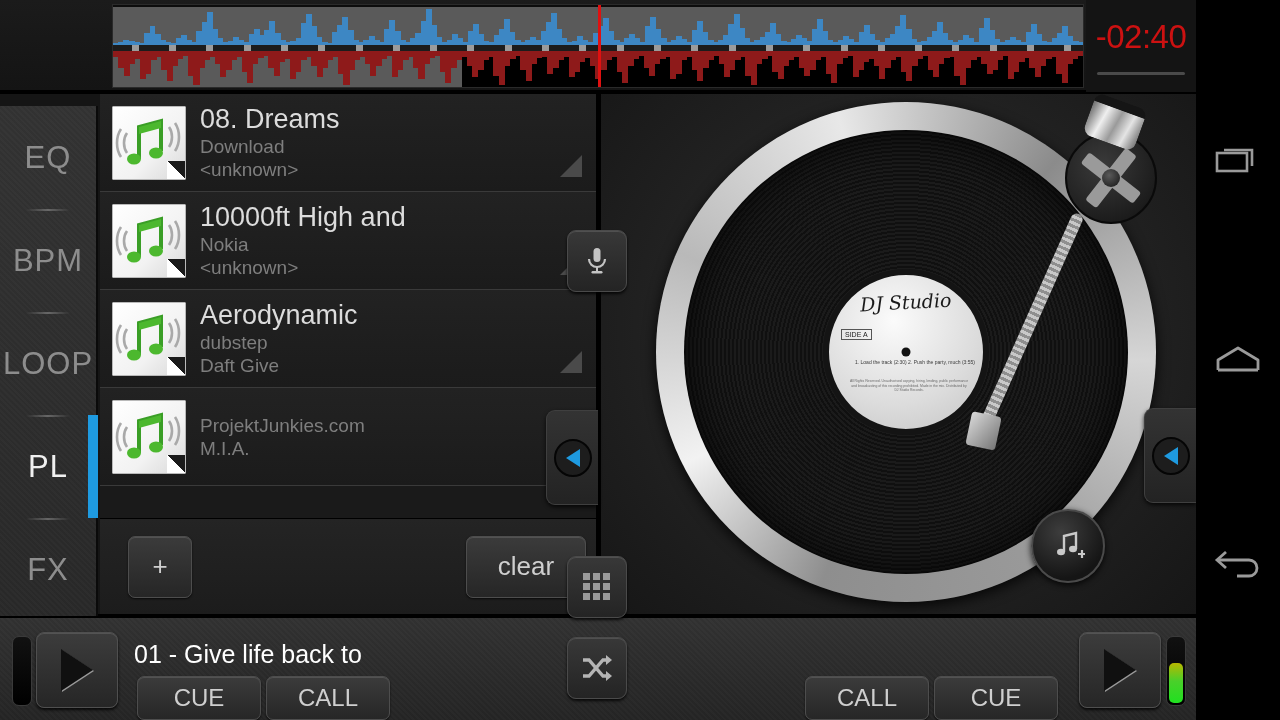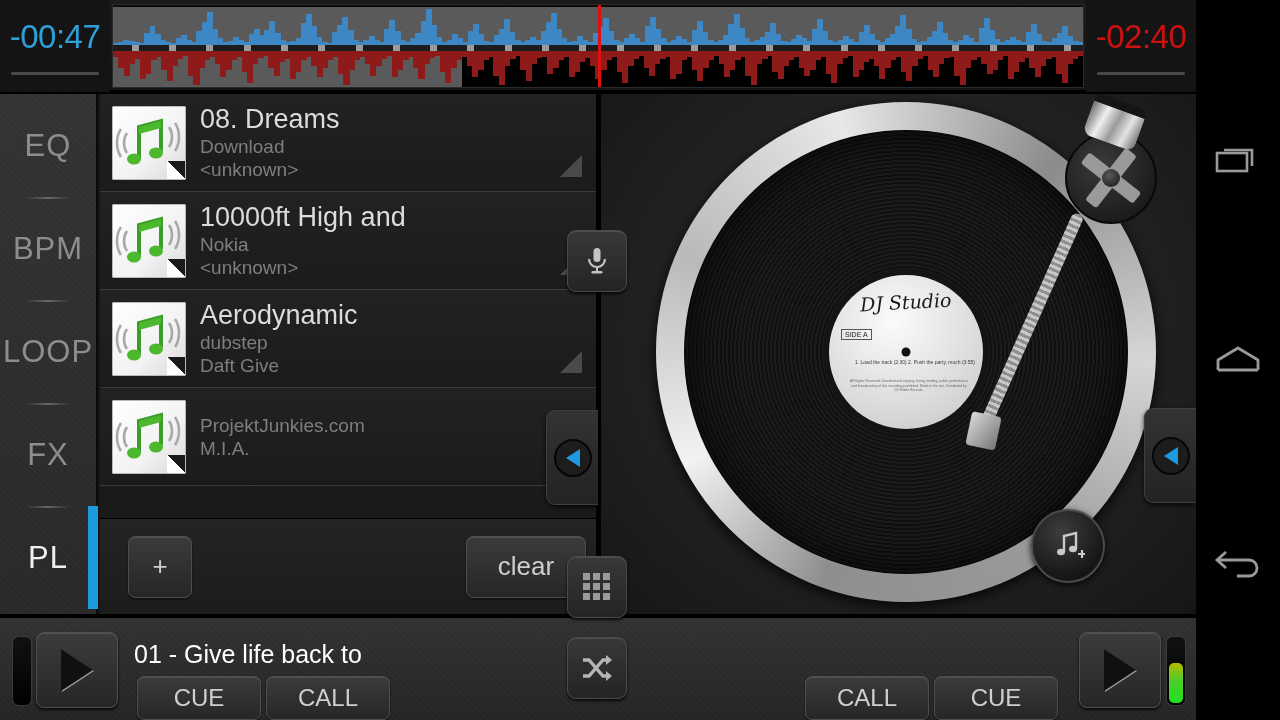--- a/index.html
+++ b/index.html
@@ -37,21 +37,21 @@
   .beat { position:absolute; top:0; width:7px; height:6px; background:#9b9b9b; }
   .bar { position:absolute; bottom:0; background:#3d87c4; }
   .wave-bot .bar { top:0; bottom:auto; background:#8e1a1a; }
   .playhead { position:absolute; top:0; bottom:0; width:3px; background:#e01010; z-index:5; }
 
   
   .main { position:absolute; left:0; top:94px; width:1196px; height:520px; background:#151515; }
 
   
   .vtabs {
-    position:absolute; left:0; top:0; width:98px; height:520px;
+    position:absolute; left:0; top:12px; width:98px; height:520px;
     background:
       repeating-linear-gradient(45deg, rgba(255,255,255,.018) 0 2px, rgba(0,0,0,0) 2px 4px),
       linear-gradient(#323232,#282828);
     border-right:2px solid #0a0a0a;
   }
   .vtab {
     position:relative; height:103px; display:flex; align-items:center; justify-content:center;
     color:#8d8d8d; font-size:31px; letter-spacing:1px;
   }
   .vtab + .vtab::before {
@@ -199,24 +199,20 @@
   .navbtn { position:absolute; left:0; width:84px; height:110px; display:flex; align-items:center; justify-content:center; }
 
   svg { display:block; }
 </style>
 </head>
 <body>
 
 <div id="app">
 
   <div class="topbar">
-    <div class="timer left">
-      <div class="timer-val">-00:47</div>
-      <div class="timer-underline"></div>
-    </div>
     <div class="timer right">
       <div class="timer-val">-02:40</div>
       <div class="timer-underline"></div>
     </div>
 
     <div class="wave-wrap">
       <div class="wave-top" id="waveTop">
           <div class="bar" style="left: 0%; width: 0.617634%; height: 2.18182px;"></div>
           <div class="bar" style="left: 0.537634%; width: 0.617634%; height: 3.27273px;"></div>
           <div class="bar" style="left: 1.07527%; width: 0.617634%; height: 5.45455px;"></div>
@@ -625,25 +621,25 @@
     <div class="vtabs">
       <div class="vtab">
         <span>EQ</span>
       </div>
       <div class="vtab">
         <span>BPM</span>
       </div>
       <div class="vtab">
         <span>LOOP</span>
       </div>
+      <div class="vtab active">
+        <span>PL</span>
+      </div>
       <div class="vtab">
         <span>FX</span>
-      </div>
-      <div class="vtab active">
-        <span>PL</span>
       </div>
     </div>
 
     <div class="plpanel">
       <div class="tracklist" id="trackList">
           <div class="track">
             <div class="track-icon">
               <svg width="72" height="72" viewBox="0 0 72 72">
                 <path d="M26 52 V20 l22 -6 v30" stroke="#3a9e26" stroke-width="4" fill="none"></path>
                 <ellipse cx="21" cy="52" rx="7" ry="5.6" fill="#4cb82e"></ellipse>

